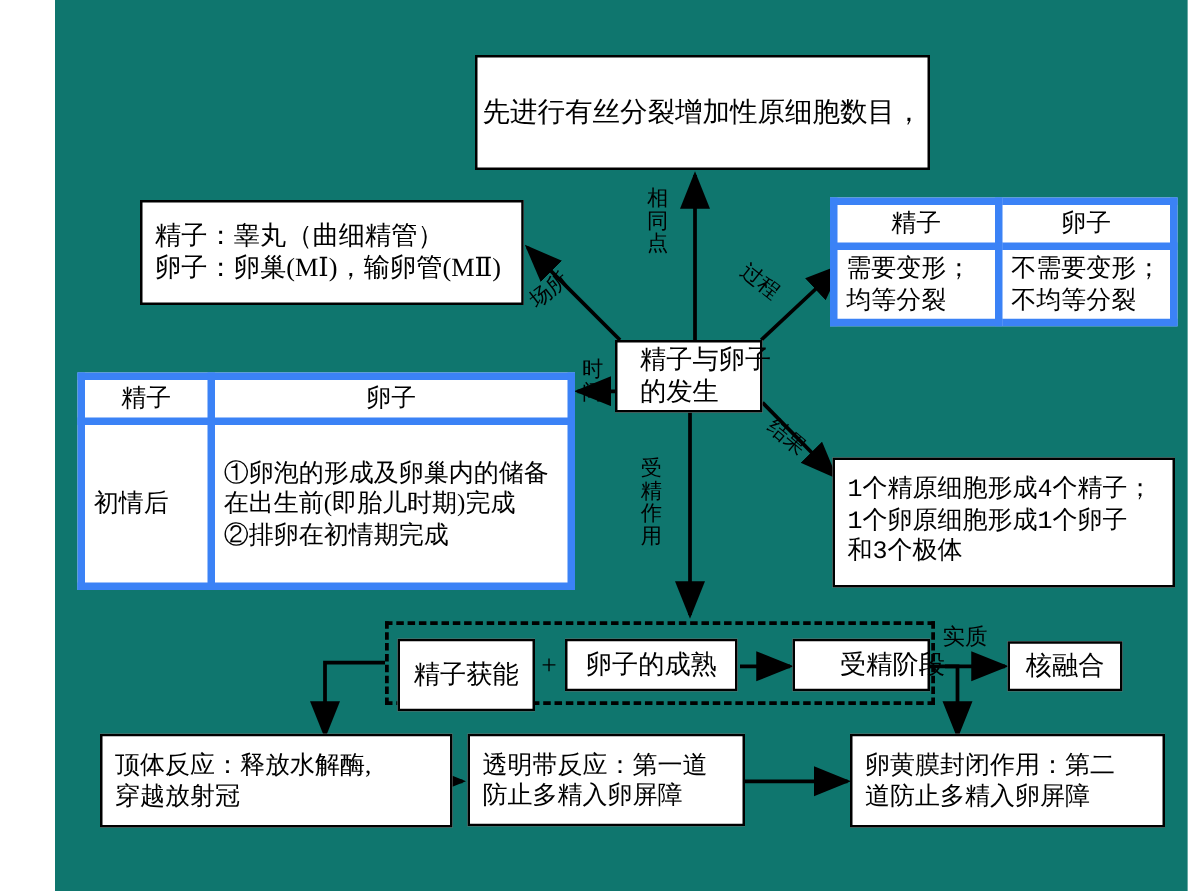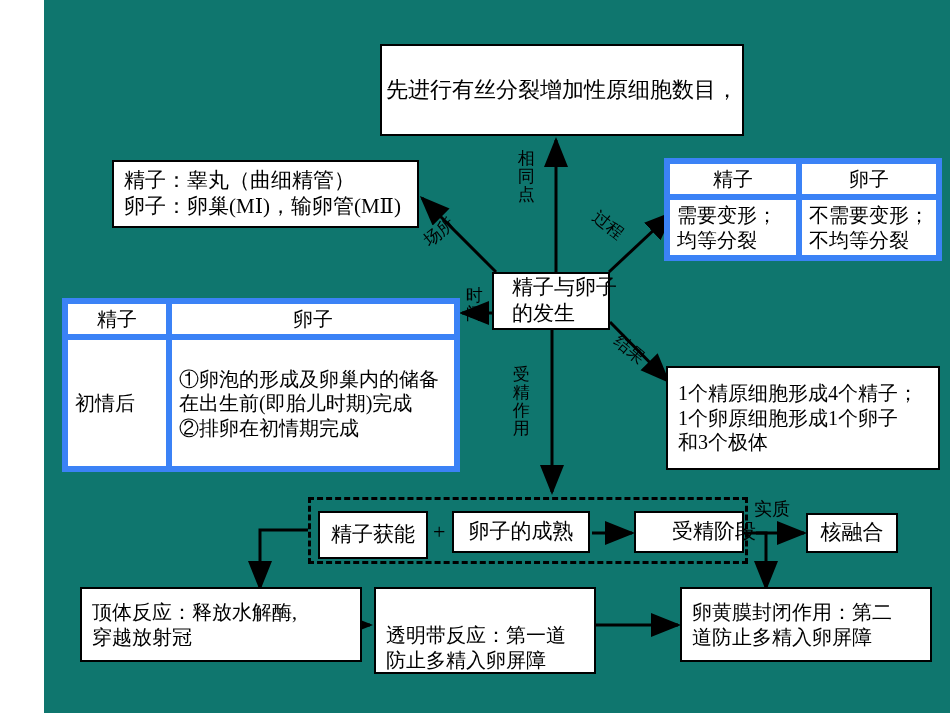--- a/index.html
+++ b/index.html
@@ -140,21 +140,21 @@
 
     <line x1="552" y1="625" x2="634" y2="625" stroke="#000" stroke-width="3" marker-end="url(#ah)"></line>
 
     <path d="M700,533 L722,533 L722,588" stroke="#000" stroke-width="3" fill="none" marker-end="url(#ah)"></path>
   </svg>
 
   <div class="box center-txt" style="left:336px; top:44px; width:364px; height:92px; font-size:22px;">
     <span class="ln">先进行有丝分裂增加性原细胞数目，</span>
   </div>
 
-  <div class="box pad-l" style="left:68px; top:160px; width:307px; height:68px; font-size:21px;">
+  <div class="box pad-l" style="left:68px; top:160px; width:307px; height:84px; font-size:21px;">
     <span class="ln">精子：睾丸（曲细精管）</span>
     <span class="ln">卵子：卵巢(MⅠ)，输卵管(MⅡ)</span>
   </div>
 
   <table class="tbl" style="left:620px; top:158px; width:278px; font-size:20px;">
     <tbody>
         <tr>
       <td class="th-c" style="width:125px;">精子</td>
       <td class="th-c">卵子</td>
     </tr>
@@ -188,21 +188,21 @@
       </td>
       <td>
         <span class="ln">①卵泡的形成及卵巢内的储备</span>
         <span class="ln">在出生前(即胎儿时期)完成</span>
         <span class="ln">②排卵在初情期完成</span>
       </td>
     </tr>
   </tbody>
     </table>
 
-  <div class="box pad-l" style="left:622px; top:366px; width:274px; height:104px; font-size:20px;">
+  <div class="box pad-l" style="left:622px; top:366px; width:274px; height:104px; font-size:20px;font-family:Liberation Mono, monospace;">
     <span class="ln">1个精原细胞形成4个精子；</span>
     <span class="ln">1个卵原细胞形成1个卵子</span>
     <span class="ln">和3个极体</span>
   </div>
 
   <div class="vlabel" style="left:472px; top:150px;">相同点</div>
 
   <div class="elabel rot-left" style="left:387px; top:232px;">场所</div>
 
   <div class="elabel rot-right" style="left:556px; top:208px;">过程</div>
@@ -210,21 +210,21 @@
   <div class="vlabel" style="left:420px; top:287px;">时间</div>
 
   <div class="elabel rot-down-right" style="left:578px; top:332px;">结果</div>
 
   <div class="vlabel" style="left:467px; top:366px;">受精作用</div>
 
   <div class="elabel" style="left:710px; top:500px; font-size:18px;">实质</div>
 
   <div class="dashed-group" style="left:264px; top:497px; width:440px; height:67px;"></div>
 
-  <div class="box center-txt" style="left:274px; top:511px; width:110px; height:48px; font-size:21px;">
+  <div class="box center-txt" style="left:274px; top:511px; width:110px; height:58px; font-size:21px;">
     <span class="ln">精子获能</span>
   </div>
 
   <div class="plus" style="left:389px; top:521px;">+</div>
 
   <div class="box center-txt" style="left:408px; top:511px; width:138px; height:42px; font-size:21px;">
     <span class="ln">卵子的成熟</span>
   </div>
 
   <div class="box center-txt" style="left:590px; top:511px; width:110px; height:42px; font-size:21px;padding-left:36px;">
@@ -233,21 +233,21 @@
 
   <div class="box center-txt" style="left:762px; top:513px; width:92px; height:40px; font-size:21px;">
     <span class="ln">核融合</span>
   </div>
 
   <div class="box pad-l" style="left:36px; top:587px; width:282px; height:75px; font-size:20px;">
     <span class="ln">顶体反应：释放水解酶,</span>
     <span class="ln">穿越放射冠</span>
   </div>
 
-  <div class="box pad-l" style="left:330px; top:587px; width:222px; height:87px; font-size:20px;justify-content:flex-end;">
+  <div class="box pad-l" style="left:330px; top:587px; width:222px; height:74px; font-size:20px;">
     <span class="ln">透明带反应：第一道</span>
     <span class="ln">防止多精入卵屏障</span>
   </div>
 
   <div class="box pad-l" style="left:636px; top:587px; width:252px; height:75px; font-size:20px;">
     <span class="ln">卵黄膜封闭作用：第二</span>
     <span class="ln">道防止多精入卵屏障</span>
   </div>
 
   <div class="side-strip" style="left:918px; top:342px; width:17px; height:86px;"></div>

